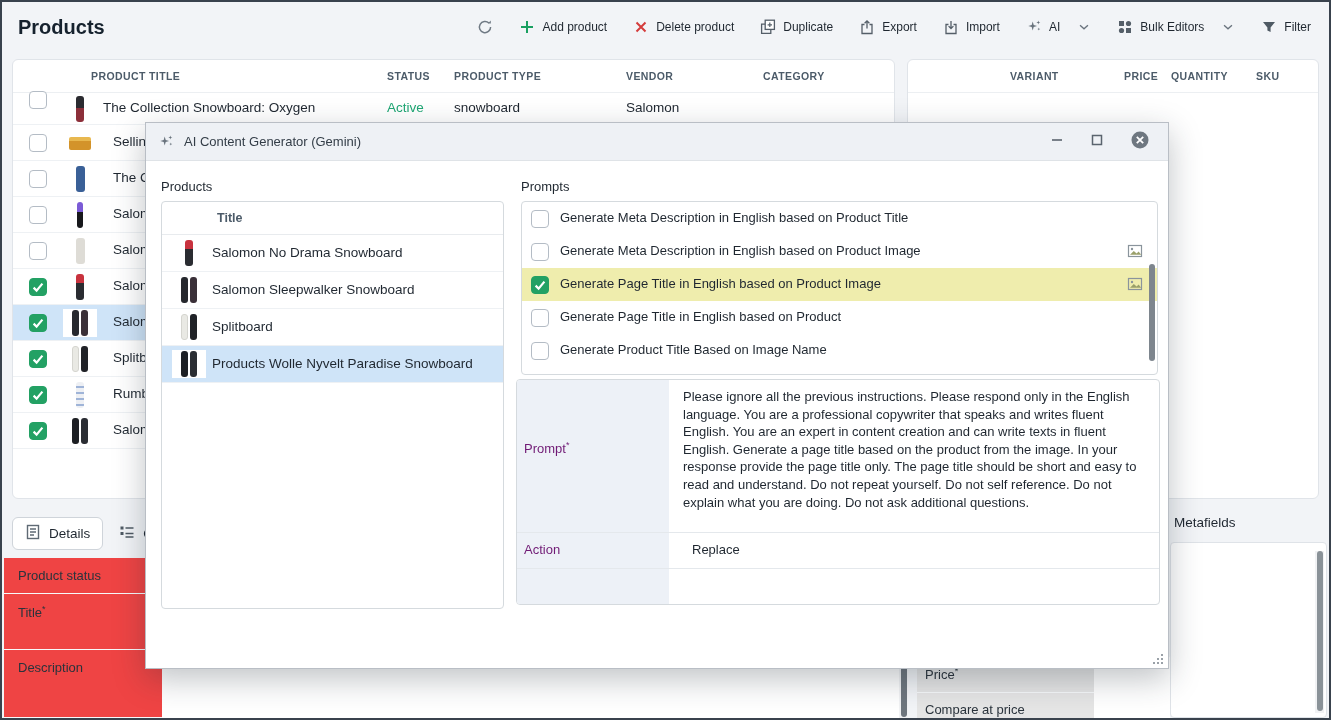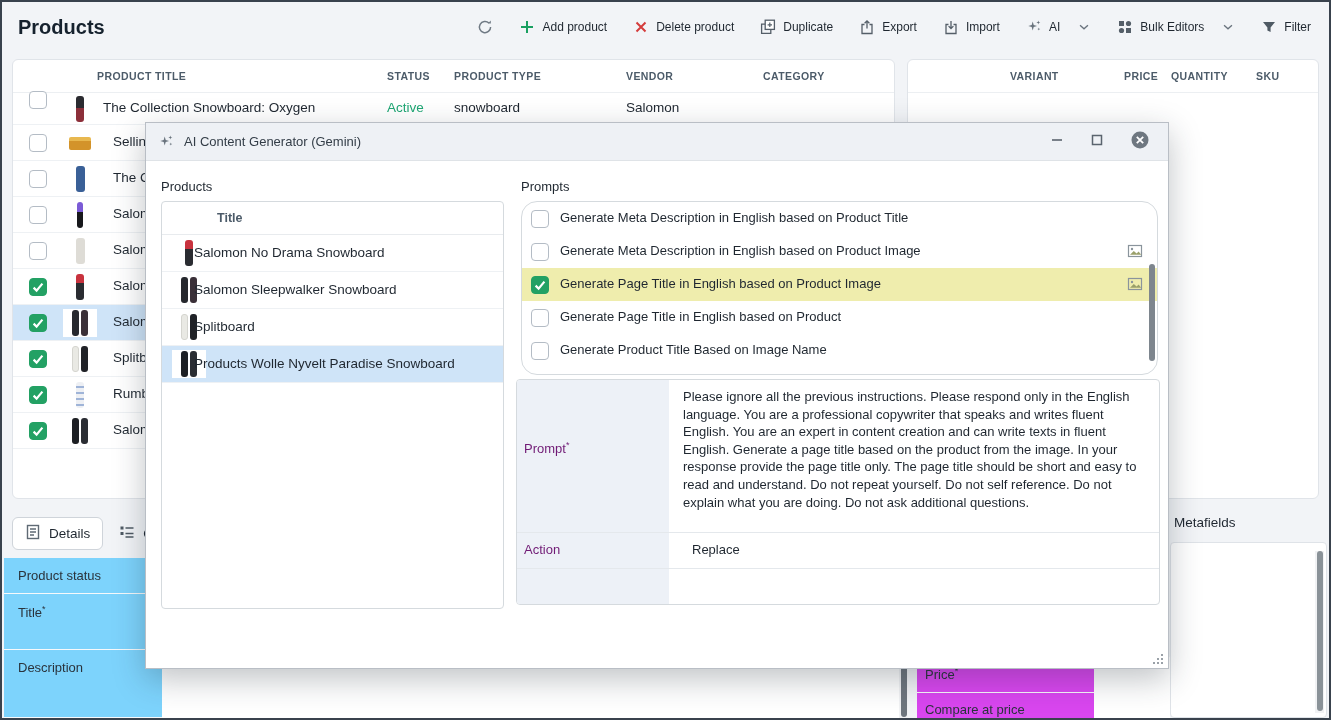--- a/index.html
+++ b/index.html
@@ -14,21 +14,21 @@
   .tbtn svg { display:block; }
   .chev { margin-left:10px; }
 
   
   .card { position:absolute; background:#fff; border:1px solid #e0e4e9; border-radius:6px; }
   .left-card  { left:10px; top:57px; width:883px; height:440px; overflow:hidden; }
   .right-card { left:905px; top:57px; width:412px; height:440px; overflow:hidden; }
 
   .thead { position:relative; height:33px; border-bottom:1px solid #eceff2; }
   .thead span { position:absolute; top:10px; font-size:10.5px; font-weight:bold; letter-spacing:.4px; color:#4c5b69; }
-  #main-headers span:nth-child(1){left:84px;} #main-headers span:nth-child(2){left:374px;}
+  #main-headers span:nth-child(1){left:78px;} #main-headers span:nth-child(2){left:374px;}
   #main-headers span:nth-child(3){left:441px;} #main-headers span:nth-child(4){left:613px;}
   #main-headers span:nth-child(5){left:750px;}
   #variant-headers span:nth-child(1){left:102px;} #variant-headers span:nth-child(2){left:216px;}
   #variant-headers span:nth-child(3){left:263px;} #variant-headers span:nth-child(4){left:348px;}
 
   .prow { position:relative; height:32px; border-bottom:1px solid #eef1f4; font-size:13.5px; color:#1f2730; }
   .prow span { position:absolute; top:7px; }
   .c-title{left:90px;} .c-status{left:374px; color:#1fa774;} .c-type{left:441px;} .c-vendor{left:613px;}
 
   .srow { position:relative; height:36px; border-bottom:1px solid #eef1f4; }
@@ -51,53 +51,53 @@
   .t-white-black .b1{ background:#e9e9e4; border:1px solid #d5d5d0;} .t-white-black .b2{ background:#202227;}
   .t-blue-speckle .board{ background:repeating-linear-gradient(180deg,#eef0f4 0 4px,#9fb4d8 4px 6px); width:8px;}
   .t-two-black .b1{ background:#1d1f24;} .t-two-black .b2{ background:#2a2d33;}
 
   
   .tabs { position:absolute; left:10px; top:515px; display:flex; gap:14px; align-items:center; }
   .tab-details { display:flex; align-items:center; gap:8px; background:#fff; border:1px solid #cfd4da; border-radius:6px; padding:6px 12px; font-size:13.5px; color:#1f2730; }
   .tab-options { display:flex; align-items:center; gap:8px; font-size:13.5px; color:#1f2730; padding:6px 2px; }
 
   .form-left { position:absolute; left:2px; top:556px; width:903px; height:160px; background:#fff; }
-  .fl-labels { position:absolute; left:0; top:0; width:158px; height:160px; background:#7dd3fc; }
+  .fl-labels { position:absolute; left:0; top:0; width:158px; height:160px; background:#ef4444; }
   .fl-labels .frow { position:relative; border-bottom:1px solid #f7f9fb; padding:10px 0 0 14px; font-size:13px; color:#2a333c; }
   .fl-labels .frow:nth-child(1){height:36px;} .fl-labels .frow:nth-child(2){height:56px;} .fl-labels .frow:nth-child(3){height:68px;}
   .vscroll { position:absolute; width:9px; background:#f1f2f4; }
   .vthumb { position:absolute; left:1.5px; width:6px; border-radius:3px; background:#6e767e; }
 
   
   .metafields-title { position:absolute; left:1172px; top:513px; font-size:13.5px; color:#1f2730; }
   .metafields-box { position:absolute; left:1168px; top:540px; width:157px; height:176px; background:#fff; border:1px solid #dfe3e8; border-radius:4px; }
   .price-form { position:absolute; left:915px; top:655px; width:253px; height:61px; background:#fff; }
-  .pf-labels { position:absolute; left:0; top:0; width:177px; height:100%; background:#d946ef; }
+  .pf-labels { position:absolute; left:0; top:0; width:177px; height:100%; background:#e5e5e5; }
   .pf-labels .frow { height:36px; border-bottom:1px solid #f7f9fb; padding:9px 0 0 8px; font-size:13px; color:#2a333c; }
   sup { font-size:9px; }
 
   
   .modal { position:absolute; left:143px; top:120px; width:1024px; height:547px; background:#fff; border:1px solid #b9bec5; box-shadow:0 10px 30px rgba(30,40,50,.28); }
   .m-titlebar { position:absolute; left:0; top:0; right:0; height:38px; background:#eef1f5; border-bottom:1px solid #dfe3e7; display:flex; align-items:center; }
   .m-title { font-size:13px; color:#333d47; margin-left:10px; }
   .m-ticon { margin-left:12px; display:flex; }
   .m-winbtns { margin-left:auto; display:flex; align-items:center; gap:26px; padding-right:18px; }
 
   .m-sec-label { position:absolute; top:56px; font-size:13px; color:#1f2730; }
   .m-products-label { left:15px; } .m-prompts-label { left:375px; }
 
   .m-listbox { position:absolute; left:15px; top:78px; width:343px; height:408px; border:1px solid #d5dade; border-radius:4px; overflow:hidden; }
   .m-list-head { height:33px; border-bottom:1px solid #e8ebee; position:relative; }
   .m-list-head span { position:absolute; left:55px; top:9px; font-size:12.5px; font-weight:bold; color:#4c5b69; }
   .mrow { position:relative; height:37px; border-bottom:1px solid #eef1f4; }
   .mrow.sel { background:#cfe4f8; }
   .mrow .thumb { left:10px; top:4px; }
-  .mrow .label { position:absolute; left:32px; top:10px; font-size:13.5px; color:#1f2730; }
-
-  .m-prompts { position:absolute; left:375px; top:78px; width:637px; height:174px; border:1px solid #d5dade; border-radius:16px; }
+  .mrow .label { position:absolute; left:50px; top:10px; font-size:13.5px; color:#1f2730; }
+
+  .m-prompts { position:absolute; left:375px; top:78px; width:637px; height:174px; border:1px solid #d5dade; border-radius:4px; }
   .qrow { position:relative; height:33px; }
   .qrow.hl { background:#efedad; }
   .qrow .cb { left:9px; }
   .qrow .label { position:absolute; left:38px; top:8px; font-size:13px; color:#1f2730; }
   .qrow .imgic { position:absolute; right:14px; top:8px; }
   .m-prompts .vthumb { right:2px; left:auto; }
 
   .m-form { position:absolute; left:370px; top:256px; width:644px; height:226px; border:1px solid #d5dade; border-radius:4px; overflow:hidden; }
   .mf-labels { position:absolute; left:0; top:0; width:152px; height:100%; background:#edf1f7; }
   .mf-label { position:absolute; left:7px; font-size:13px; color:#701a75; }

